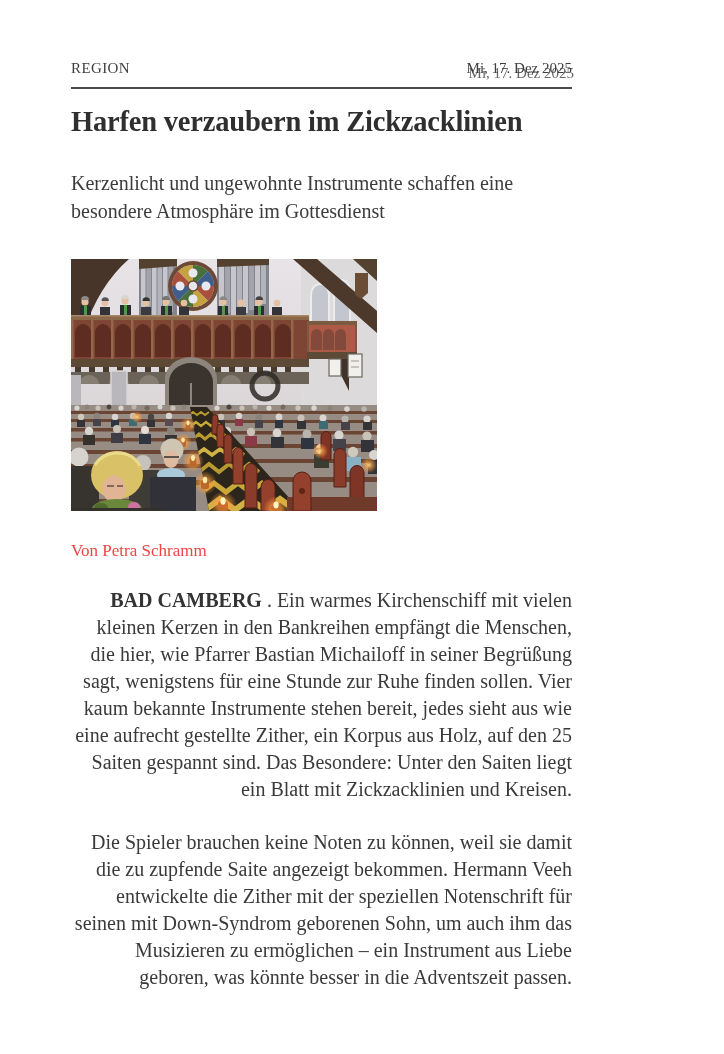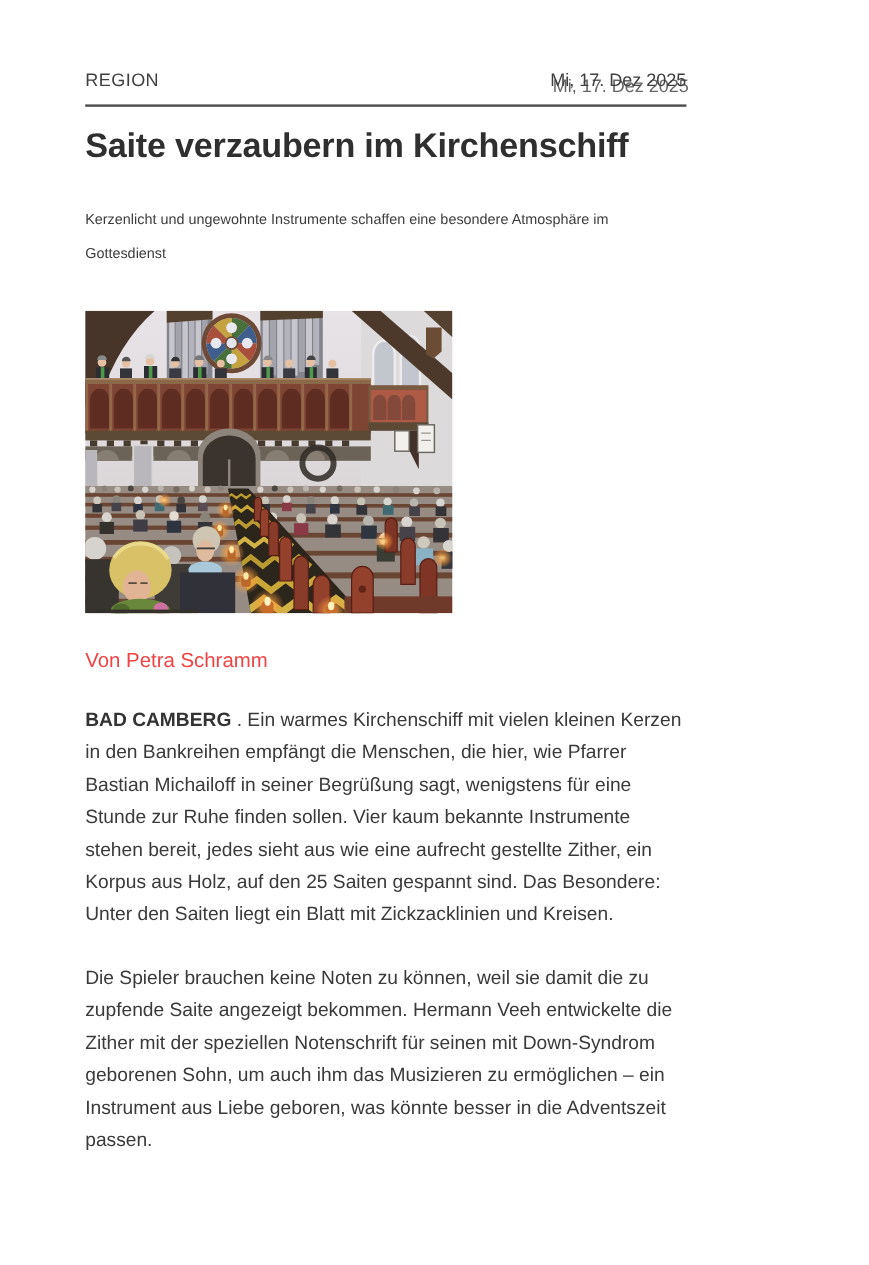--- a/index.html
+++ b/index.html
@@ -1,60 +1,60 @@
 <!DOCTYPE html>
 <html lang="de"><head>
 <meta charset="utf-8">
 <style>
   html,body{margin:0;padding:0;}
   body{
     width:724px;height:1054px;overflow:hidden;background:#ffffff;
     font-family:"Liberation Sans","DejaVu Sans",sans-serif;
     color:#3a3a3a;
   }
-  .page{box-sizing:border-box;width:614px;padding:59px 42px 0 71px;}
+  .page{box-sizing:border-box;width:614px;padding:59px 42px 0 71px;font-family:Liberation Serif, serif;}
 
   
   .hdr{display:flex;justify-content:space-between;align-items:baseline;
        font-size:15px;line-height:18px;color:#3f3f3f;}
   .section-label{letter-spacing:.4px;}
   .date-wrap{position:relative;display:inline-block;}
   .date-ghost{position:absolute;left:2px;top:5px;white-space:nowrap;
               color:#3f3f3f;opacity:.8;pointer-events:none;}
   .rule{border:none;border-top:2px solid #4c4c4c;margin:10px 0 0 0;}
 
   h1.title{font-size:28.5px;line-height:34px;font-weight:700;color:#2f2f2f;
            letter-spacing:-.2px;margin:16px 0 0 0;}
-  h2.subtitle{font-size:12px;line-height:28px;font-weight:400;color:#3c3c3c;
+  h2.subtitle{font-size:20px;line-height:28px;font-weight:400;color:#3c3c3c;
               margin:30px 0 0 0;max-width:620px;}
 
   figure.photo{margin:34px 0 0 0;width:306px;height:252px;}
   figure.photo svg{display:block;width:306px;height:252px;}
 
   p.byline{font-size:17px;line-height:20px;margin:30px 0 0 0;color:#ef4444;}
-  p.body{font-size:16px;line-height:27px;margin:26px 0 0 0;color:#3a3a3a;
-         max-width:612px;}
+  p.body{font-size:20px;line-height:27px;margin:26px 0 0 0;color:#3a3a3a;
+         max-width:612px;text-align:right;}
   p.body .lead{font-weight:700;color:#333;}
 </style>
 </head>
 <body>
 
 <div class="page">
 
   <div class="hdr">
     <span class="section-label">REGION</span>
     <span class="date-wrap">
       <span class="date-main">Mi, 17. Dez 2025</span>
       <span class="date-ghost" aria-hidden="true">Mi, 17. Dez 2025</span>
     </span>
   </div>
 
   <hr class="rule">
 
-  <h1 class="title">Saite verzaubern im Kirchenschiff</h1>
+  <h1 class="title">Harfen verzaubern im Zickzacklinien</h1>
 
   <h2 class="subtitle">Kerzenlicht und ungewohnte Instrumente schaffen eine besondere Atmosphäre im Gottesdienst</h2>
 
   <figure class="photo">
     <svg viewBox="0 0 306 252" xmlns="http://www.w3.org/2000/svg">
       <defs>
         <linearGradient id="bgG" x1="0" y1="0" x2="0" y2="1">
           <stop offset="0" stop-color="#e7e3e7"></stop>
           <stop offset=".55" stop-color="#dcd8da"></stop>
           <stop offset="1" stop-color="#c9c2bd"></stop>

